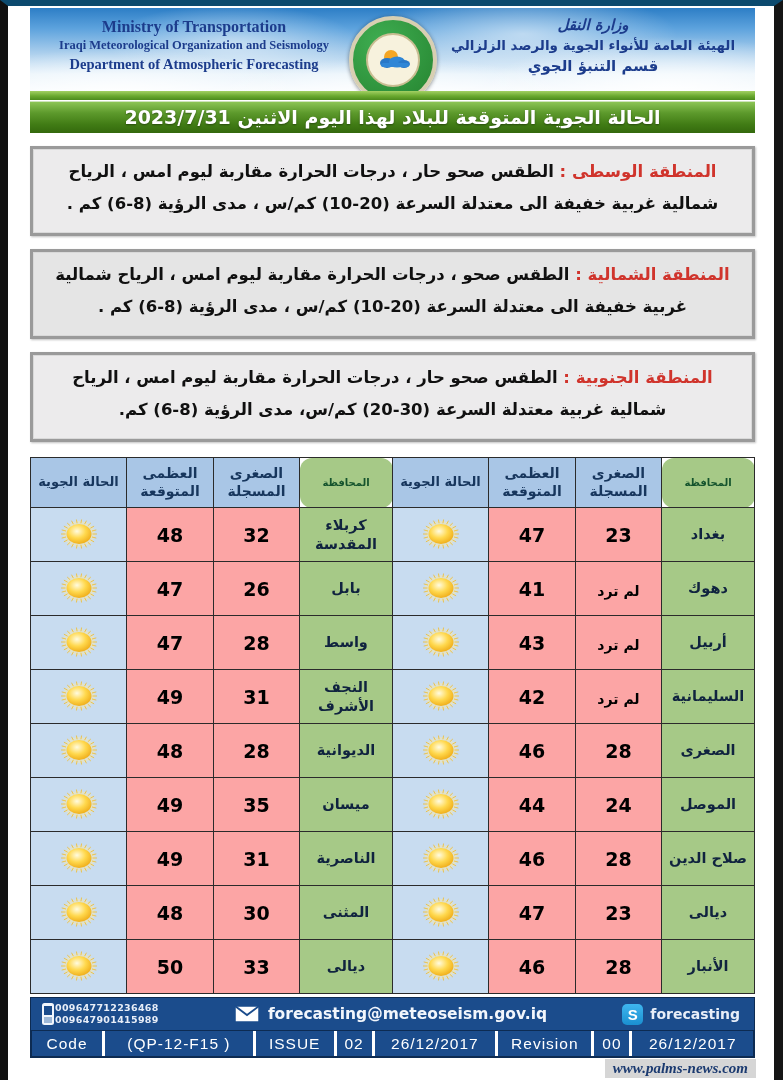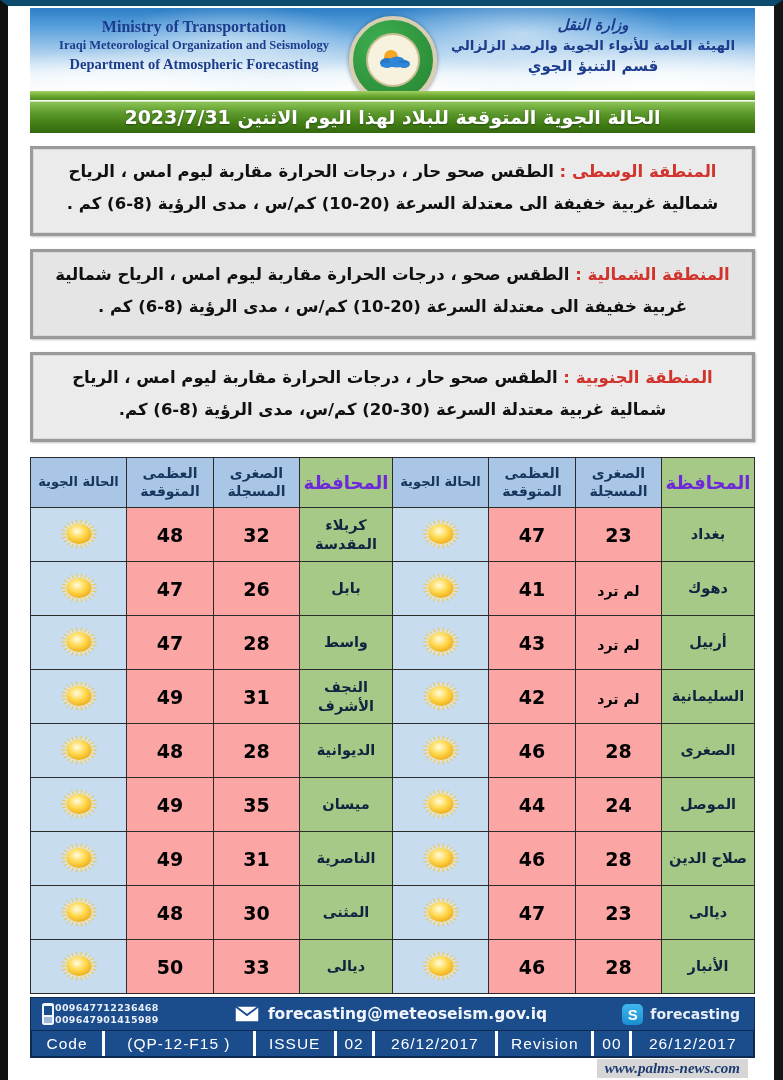--- a/index.html
+++ b/index.html
@@ -53,42 +53,42 @@
   
   table.fc{margin-top:15px;margin-left:22px;width:725px;border-collapse:collapse;direction:rtl;table-layout:fixed;}
   table.fc col.c-gov{width:93px;} table.fc col.c-min{width:86px;}
   table.fc col.c-max{width:87px;} table.fc col.c-wx{width:96px;}
   table.fc th,table.fc td{border:1px solid #2b2b2b;text-align:center;vertical-align:middle;padding:0;}
   table.fc thead tr{height:50px;}
   table.fc tbody tr{height:54px;}
   th.h-blue{background:#a9c6e6;color:#17365d;font-size:14px;font-weight:bold;white-space:pre-line;line-height:1.25;}
   th.h-wx{white-space:nowrap;font-size:13px;}
   th.h-gov,td.gov{background:#a6c987;}
-  th.h-gov{color:#6d28d9;font-size:18px;font-weight:bold;}
+  th.h-gov{color:#14532d;font-size:10px;font-weight:bold;border-radius:12px;}
   td.gov{color:#10233f;font-weight:bold;font-size:14.5px;line-height:1.3;padding:0 2px;}
   td.num{background:#fca5a5;color:#000;font-weight:bold;font-size:19px;}
   td.num .nr{font-size:14px;}
   td.wx{background:#c8dcf0;}
   svg.sun{display:block;margin:0 auto;}
 
   
   .contact-bar{margin-top:3px;height:34px;background:#1b4c8c;display:flex;align-items:center;
       box-sizing:border-box;padding:0 14px 0 10px;justify-content:space-between;color:#fff;
       border:1px solid #0d2b52;}
   .phone-block{display:flex;align-items:center;}
   .phone-nums{display:flex;flex-direction:column;font-size:9.5px;line-height:1.25;color:#e8eef8;font-weight:bold;letter-spacing:.3px;}
   .email-block{display:flex;align-items:center;gap:8px;font-size:15.5px;font-weight:bold;color:#f2f6fc;}
   .skype-block{display:flex;align-items:center;gap:7px;font-size:14px;font-weight:bold;color:#e8eef8;}
   .skype-badge{width:21px;height:21px;border-radius:5px;background:linear-gradient(180deg,#3fb6ef,#1a8fd0);
       color:#fff;font-weight:bold;font-size:15px;line-height:21px;text-align:center;font-family:"Liberation Sans",sans-serif;}
   .code-strip{margin-left:22px;width:725px;box-sizing:border-box;margin-top:0;height:27px;display:flex;gap:3px;
       background:#fff;border:2px solid #0d2b52;border-top:none;}
   .code-cell{background:#1b4c8c;color:#fff;font-family:"Liberation Sans",sans-serif;font-weight:normal;
       font-size:15.5px;display:flex;align-items:center;justify-content:center;letter-spacing:1px;}
-  .watermark{position:absolute;right:26px;bottom:2px;background:#d6d6d6;color:#1b3a70;
+  .watermark{position:absolute;right:18px;bottom:2px;background:#d6d6d6;color:#1b3a70;
       font-family:"Liberation Serif",serif;font-style:italic;font-weight:bold;font-size:15px;padding:1px 8px;margin-left:21px;}
 </style>
 </head>
 <body>
 
 <svg width="0" height="0" style="position:absolute">
   <defs>
     <radialGradient id="sunGrad" cx="42%" cy="36%" r="70%">
       <stop offset="0%" stop-color="#fffbe0"></stop>
       <stop offset="50%" stop-color="#ffd84d"></stop>

